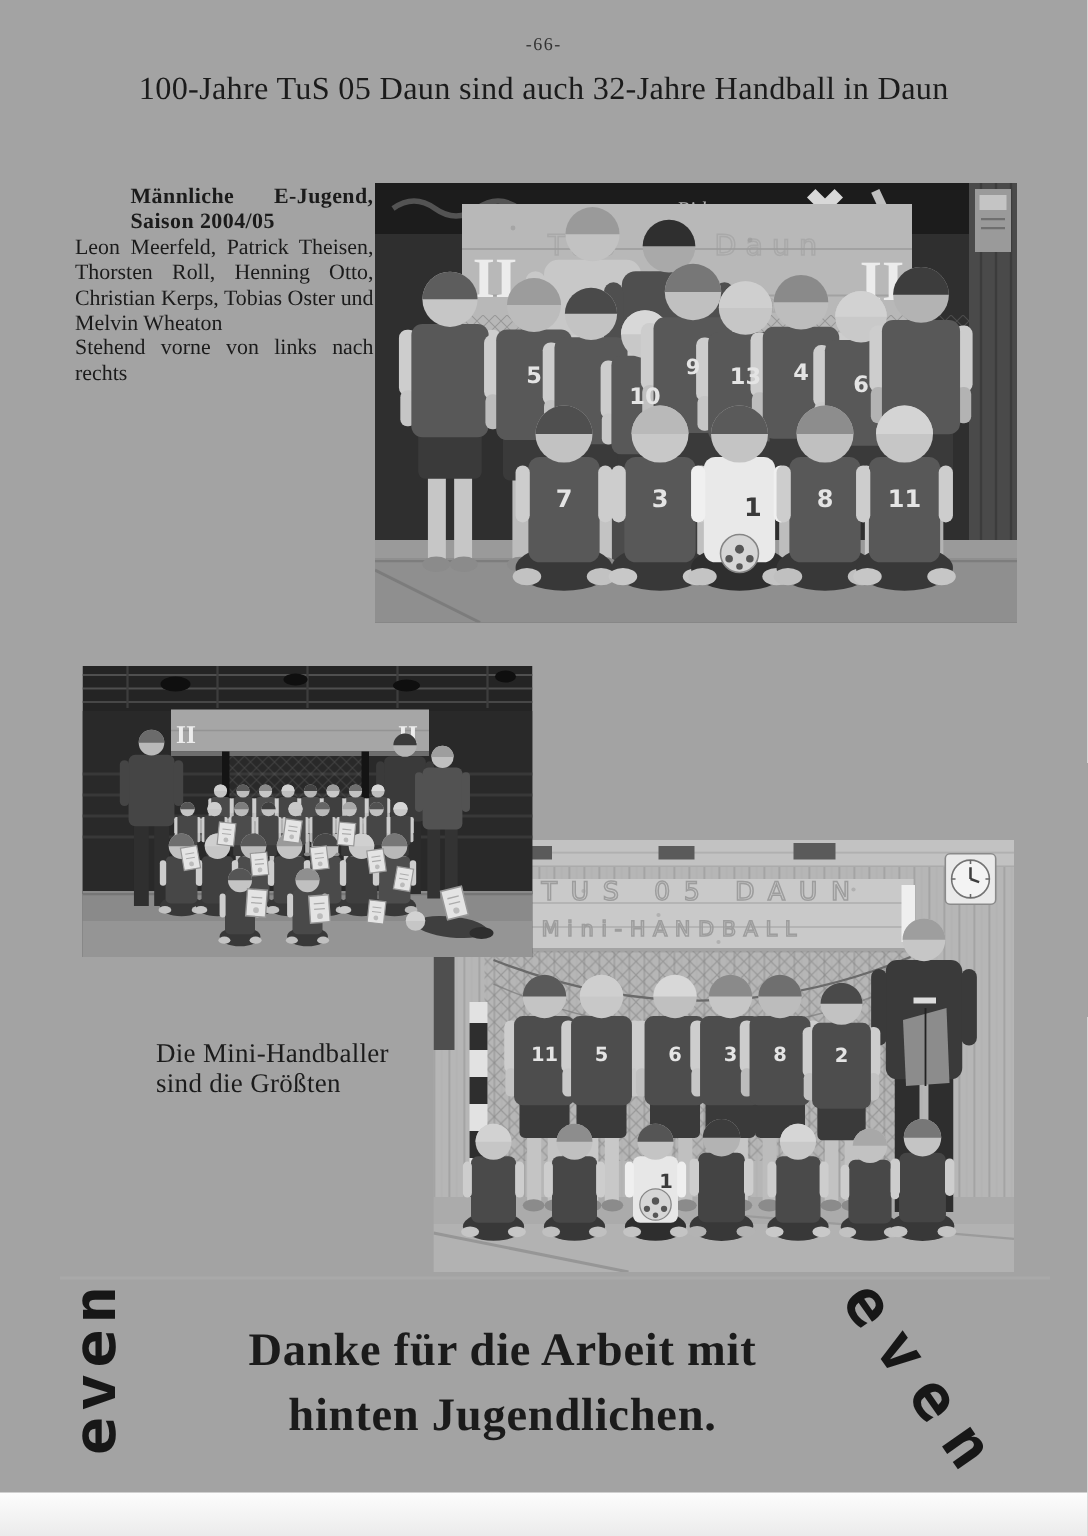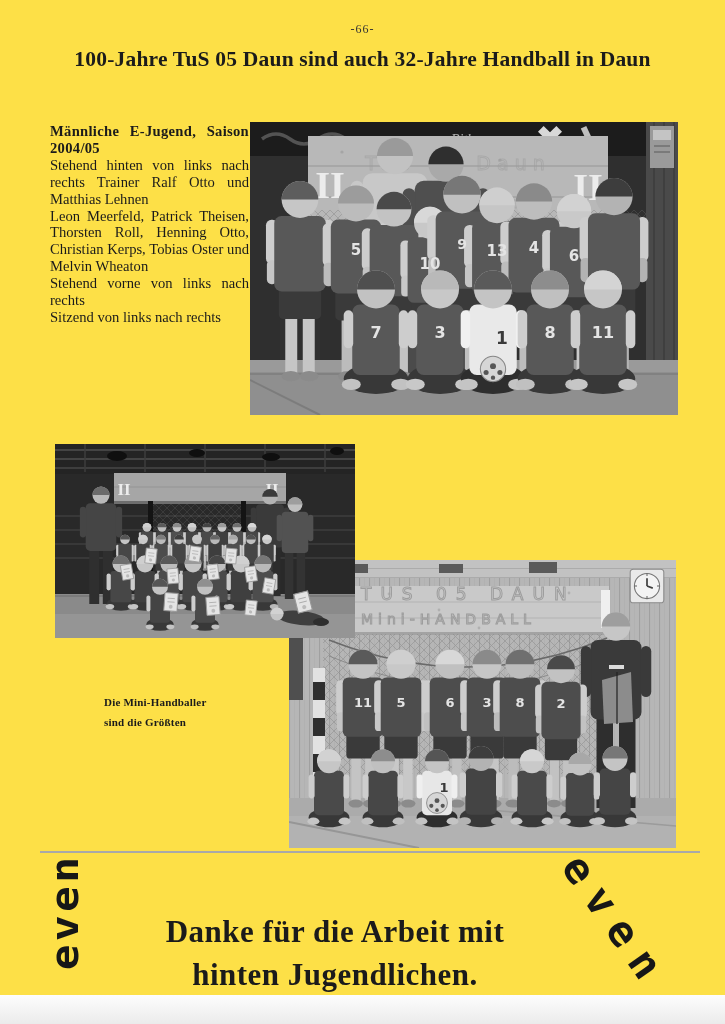--- a/index.html
+++ b/index.html
@@ -1,35 +1,35 @@
 <!DOCTYPE html>
 <html><head>
 <meta charset="utf-8">
 <style>
   html,body{margin:0;padding:0;background:#ffffff;}
-  .page{position:relative;width:725px;height:1024px;background:#fde047;overflow:hidden;
+  .page{position:relative;width:725px;height:1024px;background:#a3a3a3;overflow:hidden;
         font-family:"Liberation Serif",serif;color:#1b1b1b;}
   .page-number{position:absolute;top:22px;left:0;right:0;text-align:center;
         font-size:12px;letter-spacing:1px;color:#333;}
   .title{position:absolute;left:0;right:0;top:47px;margin:0;text-align:center;
-        font-size:21.5px;font-weight:bold;letter-spacing:.2px;}
+        font-size:21.5px;font-weight:normal;letter-spacing:.2px;}
   .article{position:absolute;left:50px;top:123px;width:199px;font-size:14.6px;
         line-height:16.9px;text-align:justify;text-justify:inter-word;}
   .article p{margin:0;}
-  .article p.lead{font-weight:bold;letter-spacing:.3px;}
+  .article p.lead{font-weight:bold;letter-spacing:.3px;margin-left:37px;}
   .photo{position:absolute;}
   .photo svg{display:block;}
   .photo1{left:250px;top:122px;width:428px;height:293px;z-index:1;}
   .photo2{left:55px;top:444px;width:300px;height:194px;z-index:3;}
   .photo3{left:289px;top:560px;width:387px;height:288px;z-index:2;}
-  .caption{position:absolute;left:104px;top:692px;font-weight:bold;font-size:11px;
+  .caption{position:absolute;left:104px;top:692px;font-weight:normal;font-size:18px;
         line-height:20px;letter-spacing:.2px;}
   .divider{position:absolute;left:40px;top:851px;width:660px;height:1.5px;background:#a9a9a9;z-index:4;}
   .thanks{position:absolute;left:88px;top:878px;width:494px;text-align:center;
-        font-weight:bold;font-size:31px;line-height:43px;letter-spacing:.5px;z-index:5;margin-top:32px;}
+        font-weight:bold;font-size:31px;line-height:43px;letter-spacing:.5px;z-index:5;}
   .logo-box{position:absolute;z-index:5;}
   .logo-text{font-family:"DejaVu Sans Mono",monospace;font-weight:bold;color:#171717;white-space:nowrap;}
   .logo-left{left:42px;top:852px;width:44px;height:120px;}
   .logo-left .logo-text{position:absolute;left:50%;top:50%;font-size:39px;letter-spacing:3px;
         transform:translate(-50%,-50%) rotate(-90deg) scale(1.1,1);}
   .logo-right{left:556px;top:845px;width:165px;height:170px;}
   .logo-right .logo-text{position:absolute;left:36px;top:0;font-size:42px;letter-spacing:13px;
         transform-origin:0 0;transform:rotate(55deg);}
   .scan-edge{position:absolute;left:0;right:0;top:995px;height:29px;
         background:linear-gradient(#fdfdfd,#ebebeb);}
@@ -119,24 +119,22 @@
   </defs>
 </svg>
 
 <div class="page">
 
   <div class="page-number">-66-</div>
   <h1 class="title">100-Jahre TuS 05 Daun sind auch 32-Jahre Handball in Daun</h1>
 
   <div class="article">
     <p class="lead">Männliche E-Jugend, Saison 2004/05</p>
-    <p>Stehend hinten von links nach rechts Trainer Ralf Otto und Matthias Lehnen</p>
     <p>Leon Meerfeld, Patrick Theisen, Thorsten Roll, Henning Otto, Christian Kerps, Tobias Oster und Melvin Wheaton</p>
     <p>Stehend vorne von links nach rechts</p>
-    <p>Sitzend von links nach rechts</p>
   </div>
 
   <div class="photo photo1">
     <svg viewBox="0 0 428 293" width="428" height="293" role="img">
       <g>
         <rect x="0" y="0" width="428" height="293" fill="#2f2f2f"></rect>
         <rect x="0" y="238" width="428" height="55" fill="#8f8f8f"></rect>
         <rect x="0" y="238" width="428" height="12" fill="#9a9a9a"></rect>
         <line x1="0" y1="252" x2="428" y2="252" stroke="#7d7d7d" stroke-width="1.5"></line>
         <line x1="0" y1="258" x2="70" y2="293" stroke="#7c7c7c" stroke-width="2"></line>

